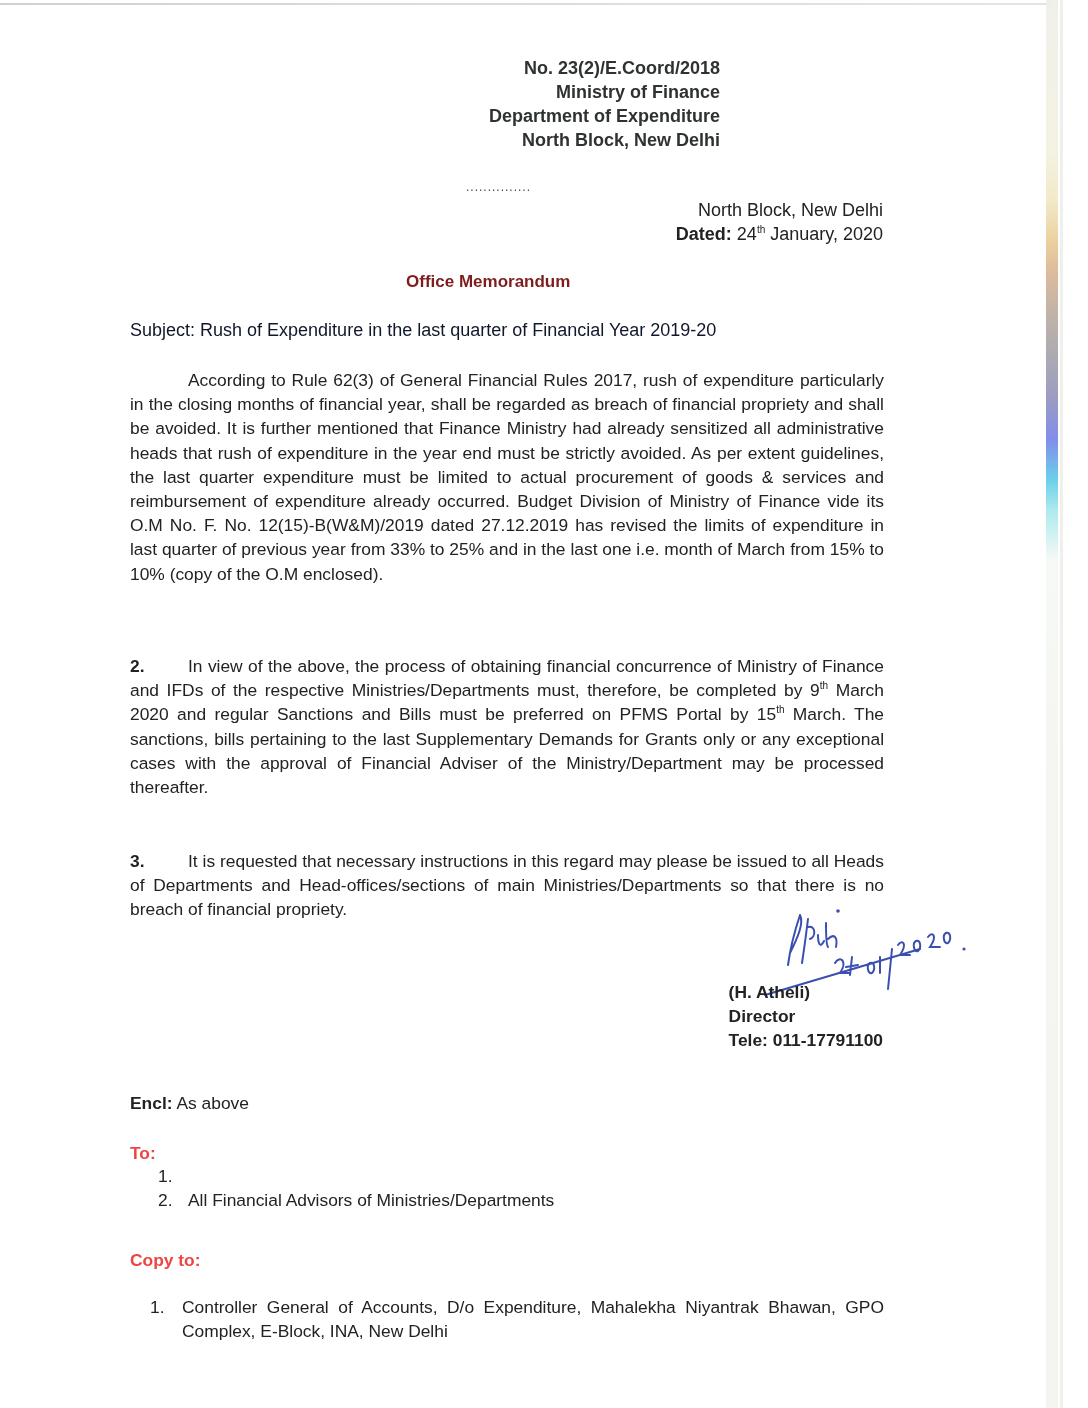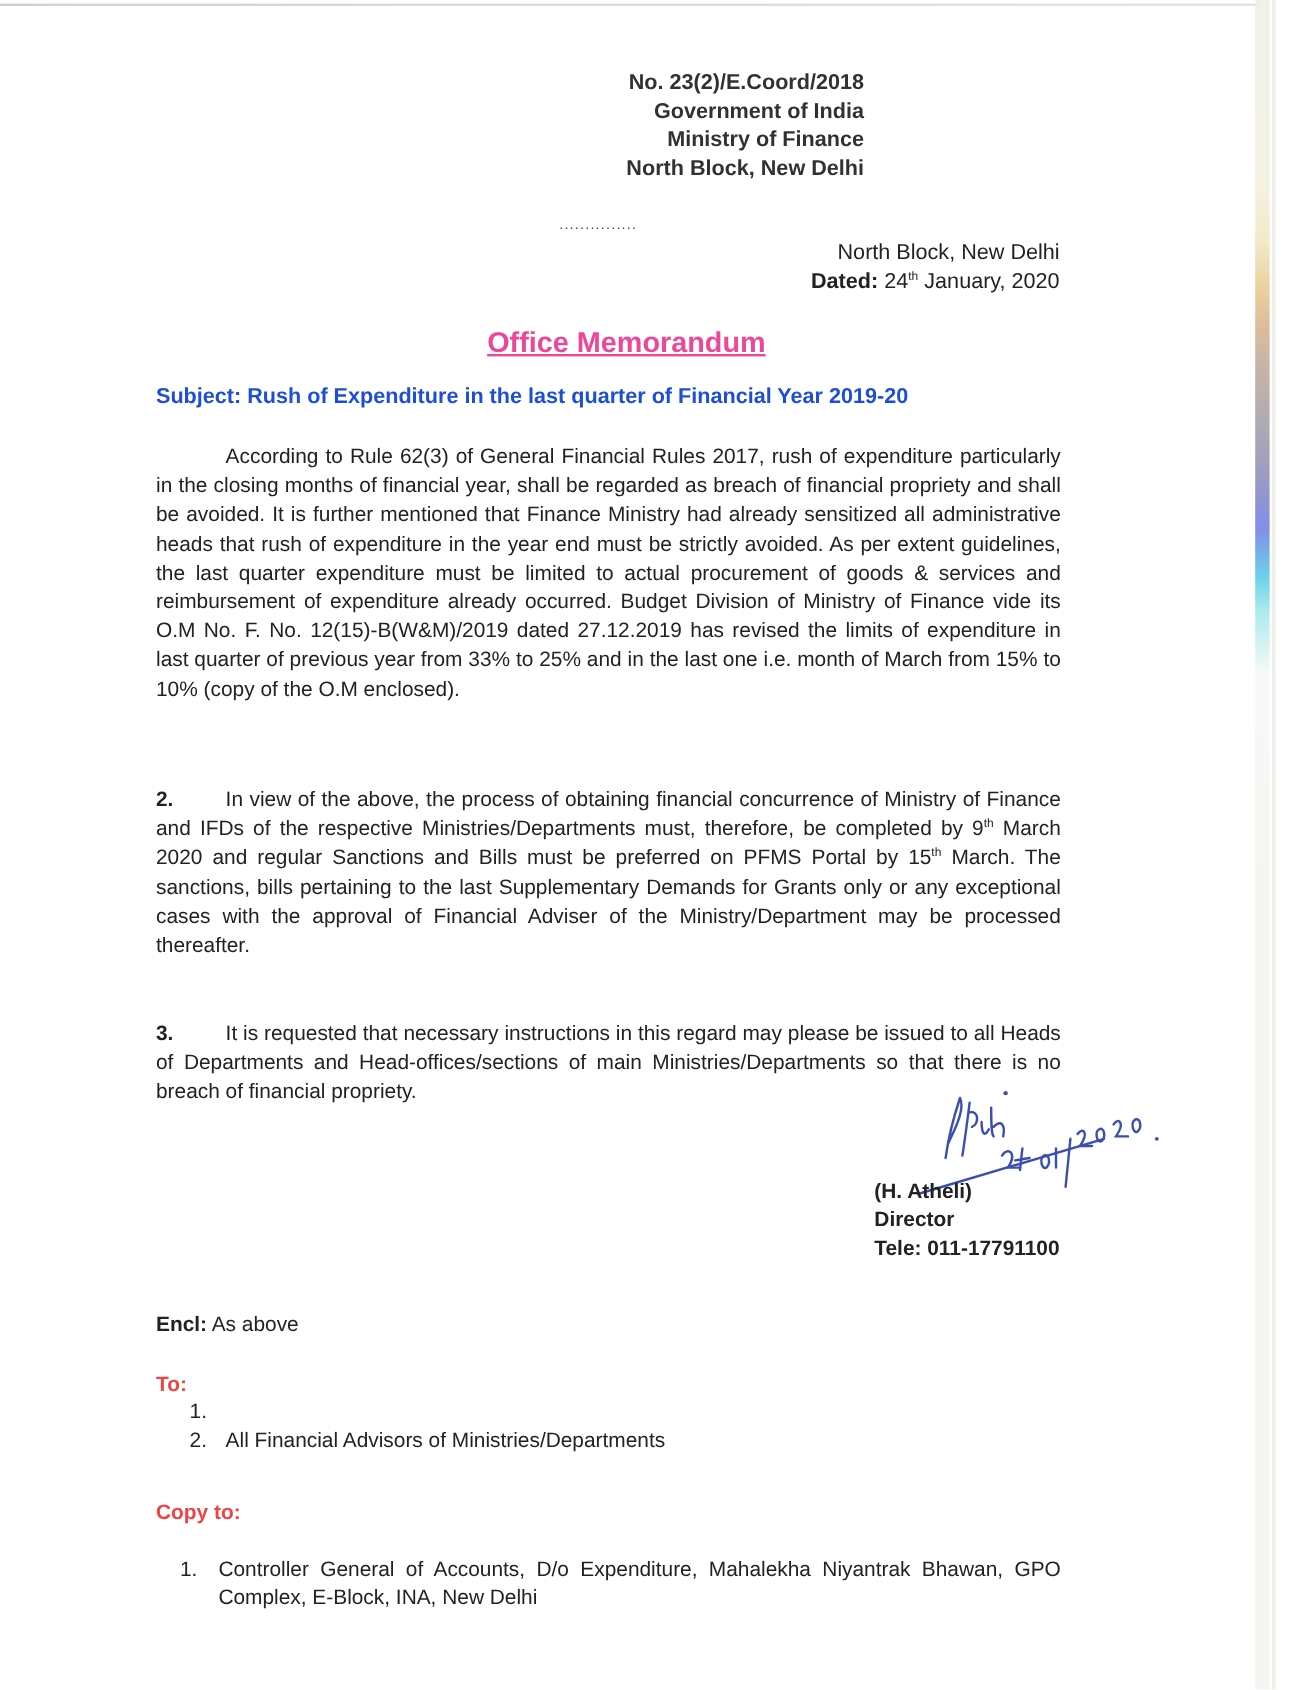--- a/index.html
+++ b/index.html
@@ -16,22 +16,22 @@
   .edge-strip2 { position:absolute; left:1060px; top:0; width:3px; height:1408px; background:#f0f0ea; }
 
   .hdr { position: absolute; left: 300px; width: 420px; text-align: right; font-weight: bold; font-size: 18px; line-height: 24px; color: #2e3330; }
   .hdr-line { display: block; }
   .dots { position: absolute; left: 466px; top: 180px; font-size: 12px; letter-spacing: 1px; color: #444; }
 
   .place { position: absolute; right: 205px; top: 198px; font-size: 18px; line-height: 24px; text-align: right; color: #222; }
   .place b { color:#222; }
   sup { font-size: 10px; line-height: 0; }
 
-  .om-title { position: absolute; left: 406px; top: 272px; font-size: 24px; font-weight: bold; text-decoration: underline; color: #ec4899; }
-  .subject { position: absolute; left: 130px; top: 320px; font-size: 18px; font-weight: bold; color: #1d4ed8; }
+  .om-title { position: absolute; left: 406px; top: 272px; font-size: 17px; font-weight: bold; color: #7f1d1d; }
+  .subject { position: absolute; left: 130px; top: 320px; font-size: 18px; font-weight: normal; color: #0f172a; }
 
   .para { position: absolute; left: 130px; width: 754px; font-size: 17.4px; line-height: 24.2px; text-align: justify; color: #222; }
   .para .num { font-weight: bold; display: inline-block; width: 58px; }
   .indent { display: inline-block; width: 58px; }
 
   .sig { position: absolute; left: 760px; top: 905px; width: 230px; height: 100px; }
   .sig svg { width: 230px; height: 100px; }
   .signer { position: absolute; right: 205px; font-size: 17.4px; font-weight: bold; text-align: left; color: #222; line-height: 24px; }
 
   .encl { position: absolute; left: 130px; top: 1093px; font-size: 17.4px; color: #222; }
@@ -46,22 +46,22 @@
 </style>
 </head>
 <body>
 
 <div class="top-line"></div>
 <div class="edge-strip"></div>
 <div class="edge-strip2"></div>
 
 <div class="hdr" style="top:56px">
   <span class="hdr-line">No. 23(2)/E.Coord/2018</span>
-  <span class="hdr-line">Government of India</span>
   <span class="hdr-line">Ministry of Finance</span>
+  <span class="hdr-line">Department of Expenditure</span>
   <span class="hdr-line">North Block, New Delhi</span>
 </div>
 <div class="dots">...............</div>
 
 <div class="place">
   <div>North Block, New Delhi</div>
   <div>
     <b>Dated:</b>
     <span>24</span><sup>th</sup>
     <span>January, 2020</span>

